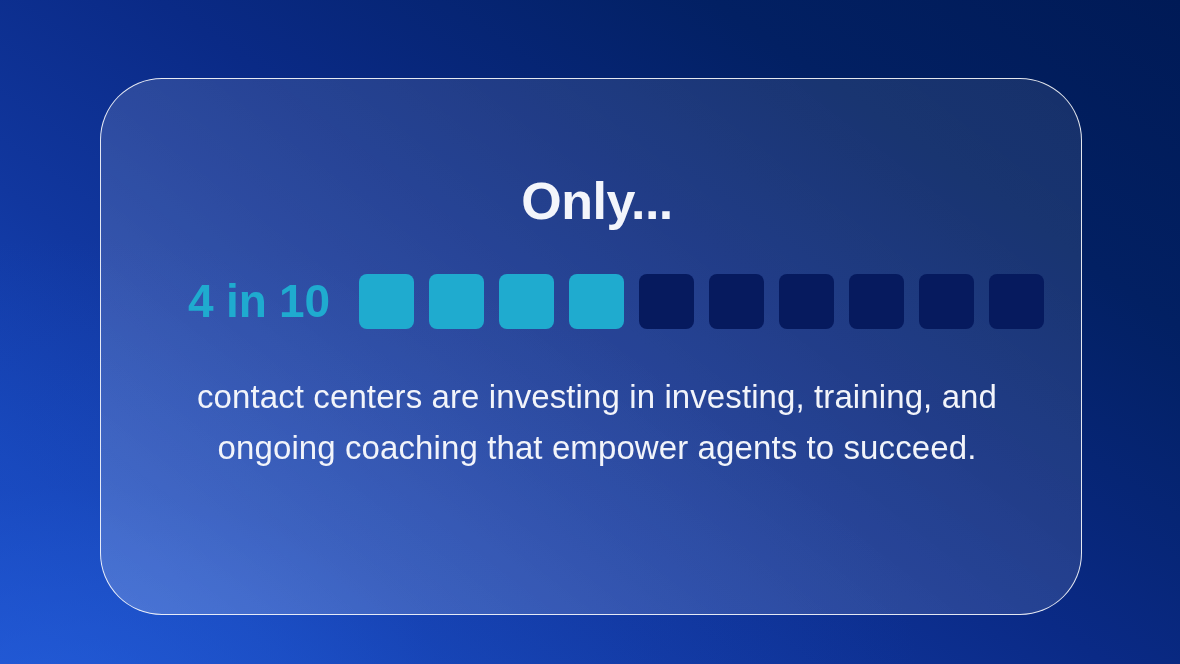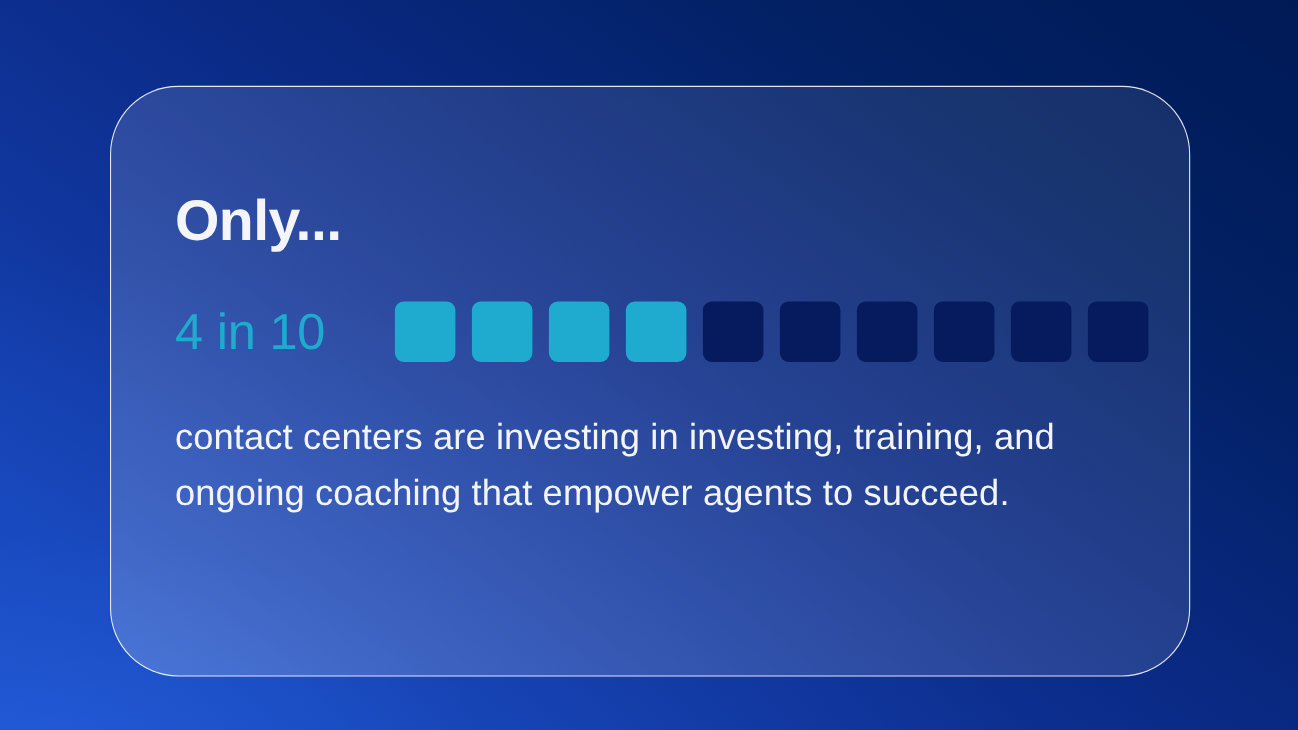--- a/index.html
+++ b/index.html
@@ -1,16 +1,16 @@
 <!DOCTYPE html>
 <html><head>
 <meta charset="utf-8">
 <title>Stat Card</title>
 <style>
-  * { margin:0; padding:0; box-sizing:border-box; }
+  * { margin:0; padding:0; box-sizing:border-box;text-align:center; }
 
   html, body {
     width: 1180px;
     height: 664px;
     overflow: hidden;
   }
 
   body {
     font-family: "Liberation Sans", sans-serif;
     position: relative;
@@ -85,21 +85,21 @@
   
   .stat-row {
     display: flex;
     align-items: center;
     margin-top: 46px;
     height: 56px;
   }
 
   .stat-figure {
     font-size: 46px;
-    font-weight: 400;
+    font-weight: 700;
     letter-spacing: -0.2px;
     color: #1fabcf;
     line-height: 1;
     white-space: nowrap;
     width: 200px;
     flex: 0 0 200px;
   }
 
   .blocks {
     display: flex;

